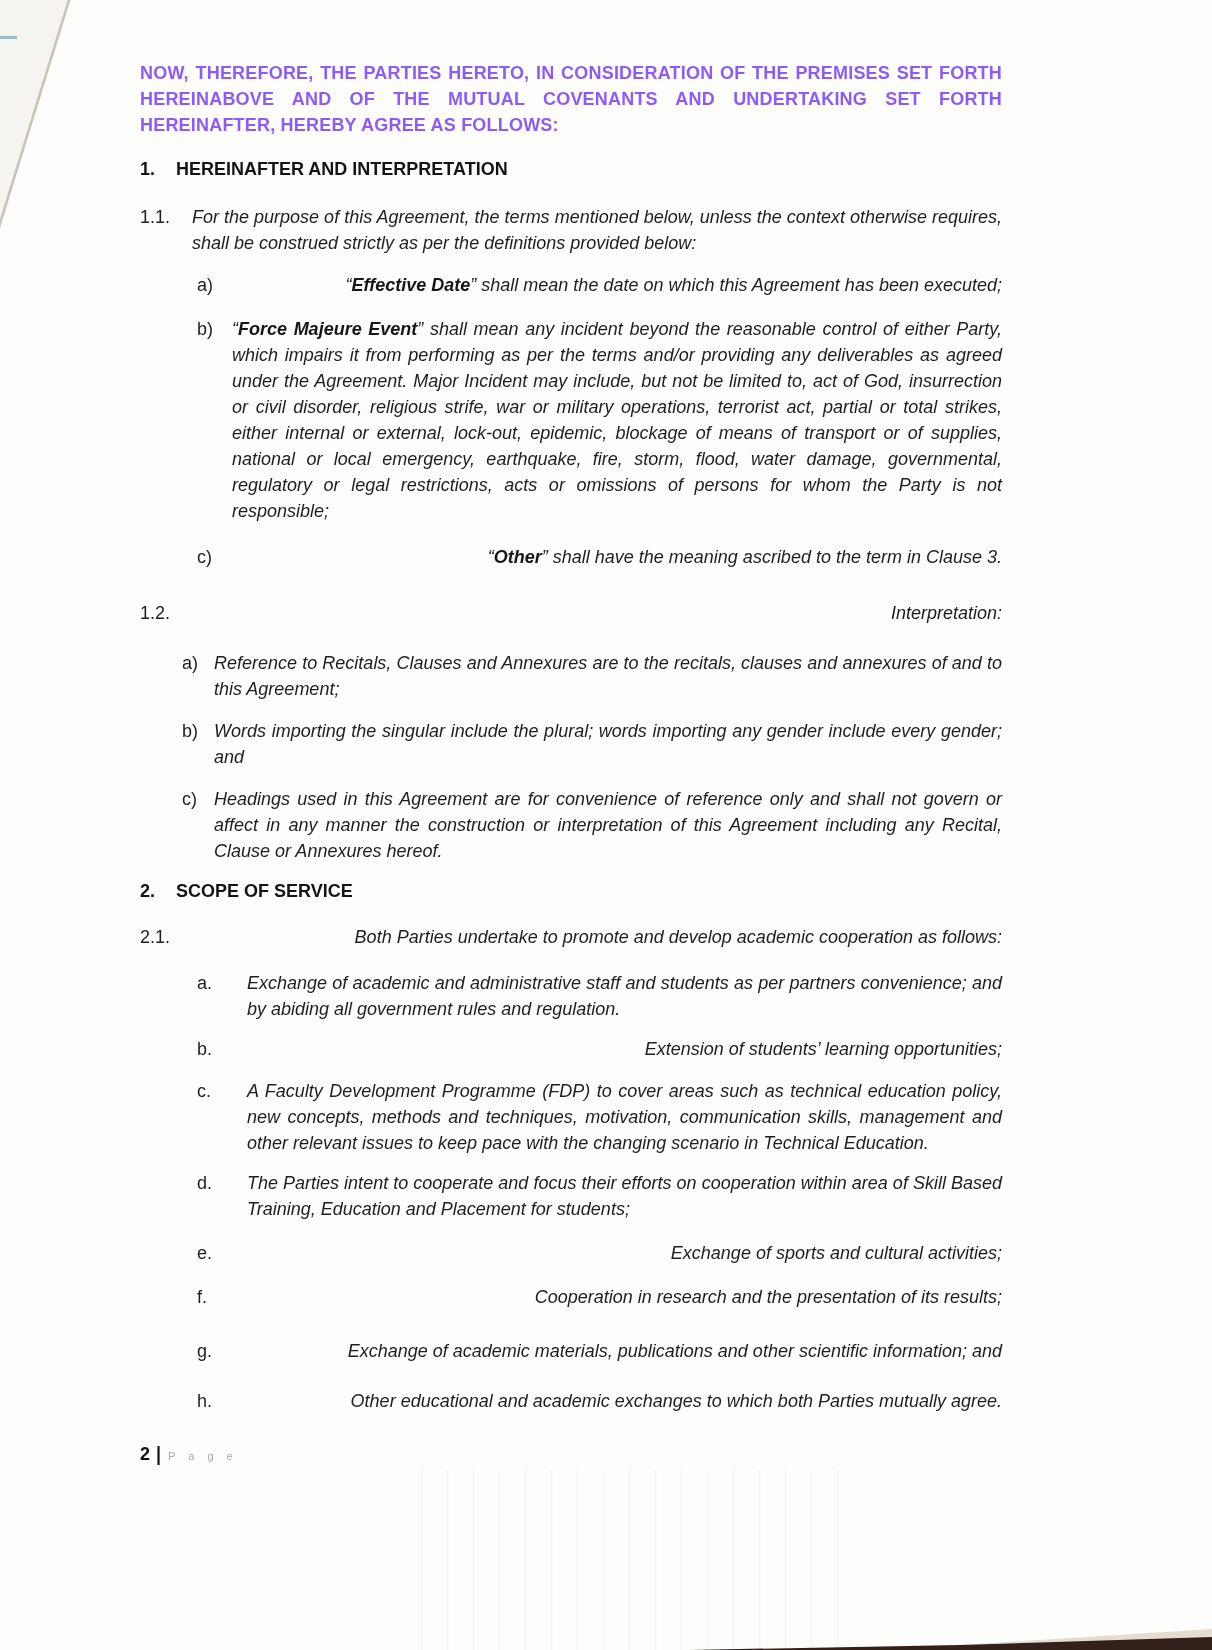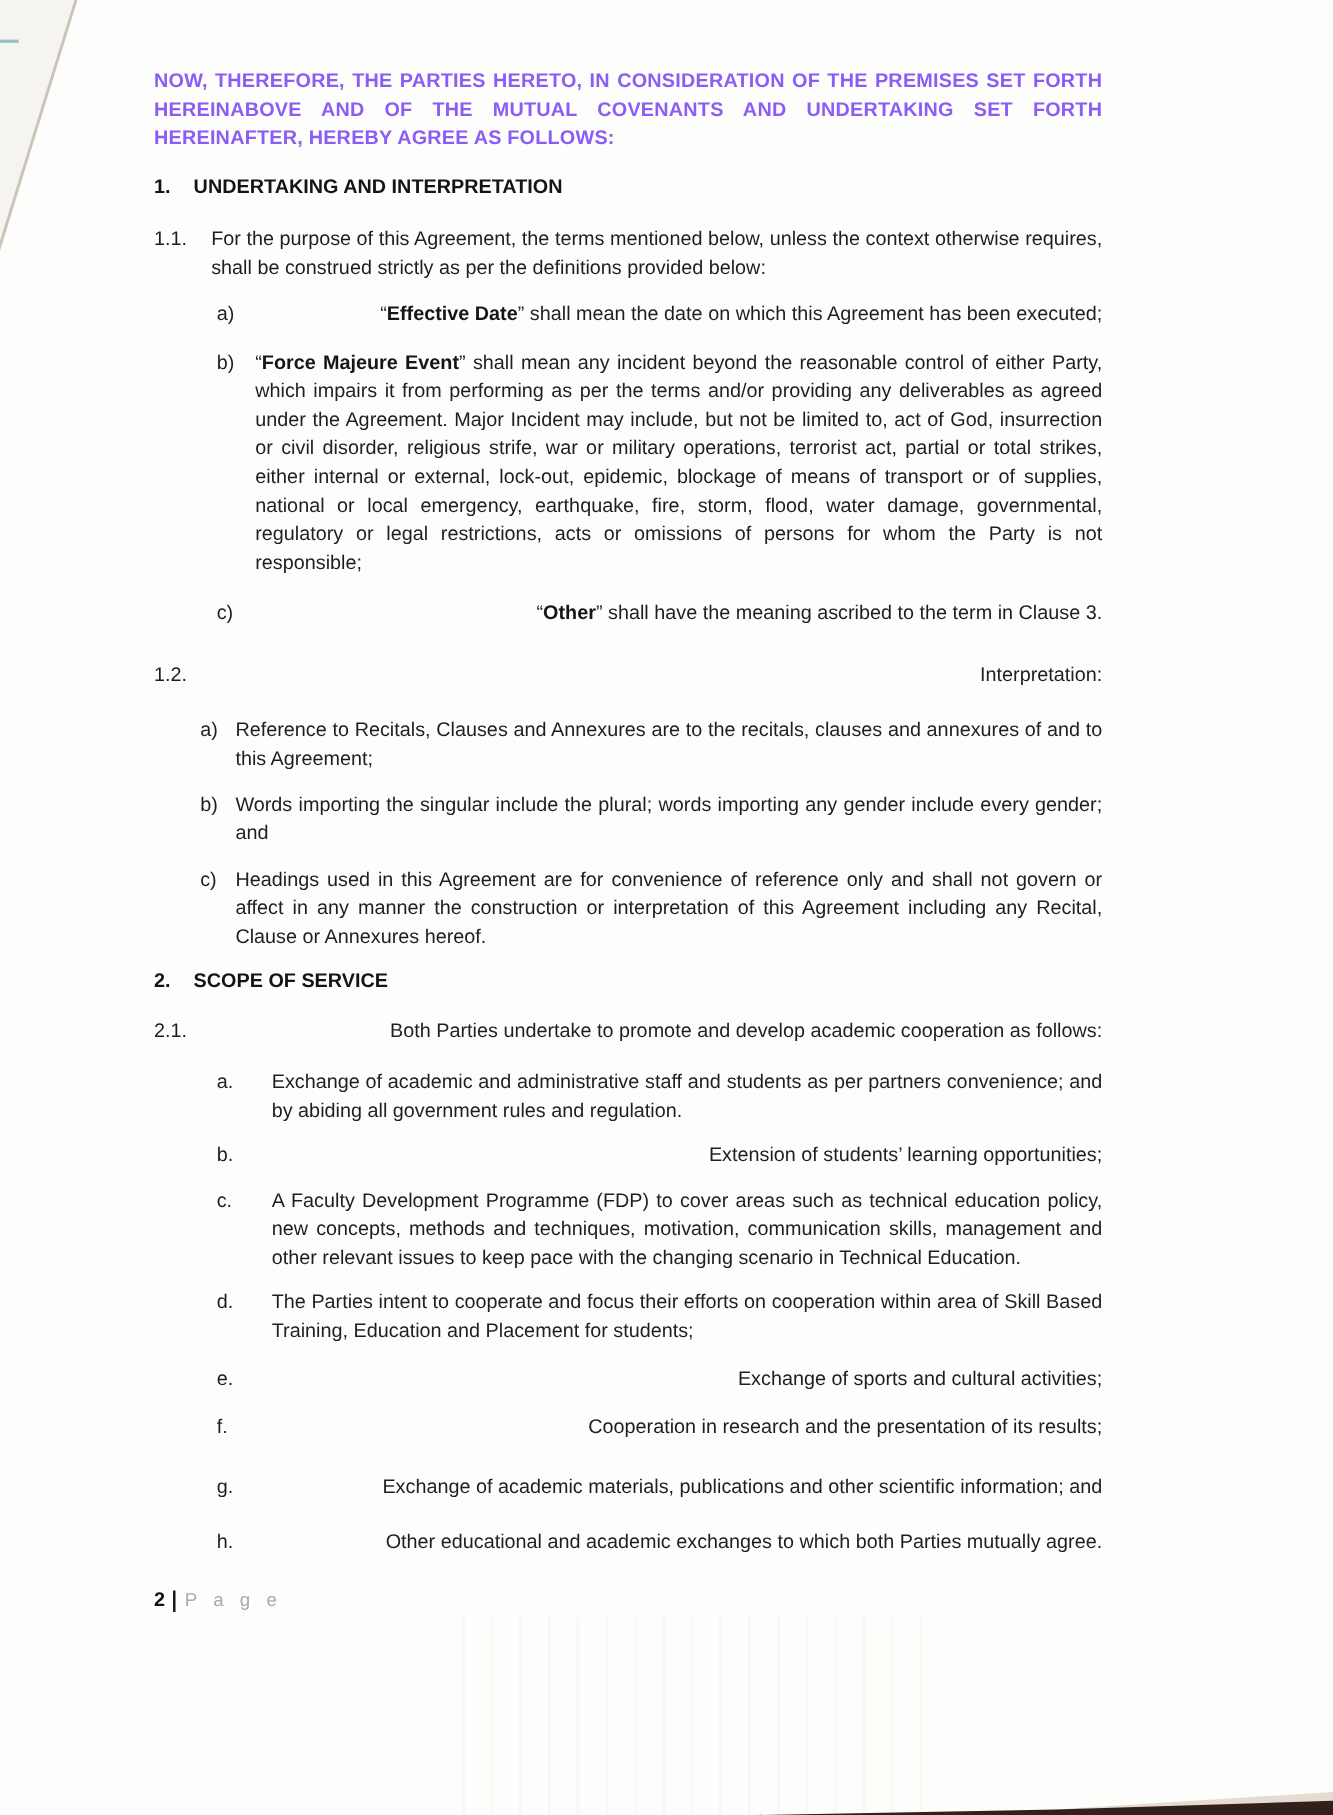--- a/index.html
+++ b/index.html
@@ -29,21 +29,21 @@
   }
   .opening {
     margin: 0; font-weight: 700; color: #8b5cf6;
     text-align: justify; letter-spacing: 0.2px;
   }
   .row { display: flex; align-items: flex-start; }
   .heading { margin-top: 18px; font-weight: 700; color: #141414; }
   .heading .num { width: 36px; flex: 0 0 36px; }
   .clause { margin-top: 22px; }
   .clause .num { width: 52px; flex: 0 0 52px; }
-  .ctext, .dtext, .itext { flex: 1 1 auto; text-align: justify; }
+  .ctext, .dtext, .itext { flex: 1 1 auto; text-align: justify; font-style: italic; }
   .single .ctext, .single .dtext, .single .itext { text-align: right; }
 
   
   .def { margin-left: 57px; }
   .def .letter { width: 35px; flex: 0 0 35px; }
 
   
   .interp { margin-left: 42px; }
   .interp .letter { width: 32px; flex: 0 0 32px; }
 
@@ -61,21 +61,21 @@
 
   b { font-weight: 700; color: #161616; }
 
   
   .footer {
     position: absolute; left: 140px; top: 1444px;
     font-size: 18px; display: flex; align-items: baseline;
   }
   .footer .pnum { font-weight: 700; color: #111; }
   .footer .psep { font-weight: 700; color: #1a1a1a; margin: 0 7px 0 6px; transform: scaleY(1.15); display: inline-block; }
-  .footer .plabel { color: #a9a9a7; letter-spacing: 5px; font-size: 17px; }
+  .footer .plabel { color: #a9a9a7; letter-spacing: 5px; font-size: 11px; }
 </style>
 </head>
 <body>
 
 <div class="page">
 
   <svg class="artifact-svg" width="160" height="260" viewBox="0 0 160 260">
     <polygon points="0,0 68,0 0,230" fill="#f5f4f1"></polygon>
     <line x1="70" y1="-3" x2="-3" y2="233" stroke="#cbc4b6" stroke-width="2.6"></line>
     <rect x="0" y="36" width="17" height="3" fill="#87b5c3" opacity="0.85"></rect>
@@ -87,21 +87,21 @@
     <polygon points="945,1646 1212,1629 1212,1640 955,1649" fill="#d9cbba" opacity="0.65"></polygon>
     <polygon points="688,1650 960,1645 1212,1637 1212,1650" fill="#33201a"></polygon>
   </svg>
 
   <div class="content">
 
     <p class="opening">NOW, THEREFORE, THE PARTIES HERETO, IN CONSIDERATION OF THE PREMISES SET FORTH HEREINABOVE AND OF THE MUTUAL COVENANTS AND UNDERTAKING SET FORTH HEREINAFTER, HEREBY AGREE AS FOLLOWS:</p>
 
     <div class="row heading">
       <span class="num">1.</span>
-      <span class="htext">UNDERTAKING AND INTERPRETATION</span>
+      <span class="htext">HEREINAFTER AND INTERPRETATION</span>
     </div>
 
     <div class="row clause">
       <span class="num">1.1.</span>
       <span class="ctext">For the purpose of this Agreement, the terms mentioned below, unless the context otherwise requires, shall be construed strictly as per the definitions provided below:</span>
     </div>
 
     <div class="row def gap16 single">
       <span class="letter">a)</span>
       <span class="dtext"><span>“</span><b>Effective Date</b><span>” shall mean the date on which this Agreement has been executed;</span></span>

